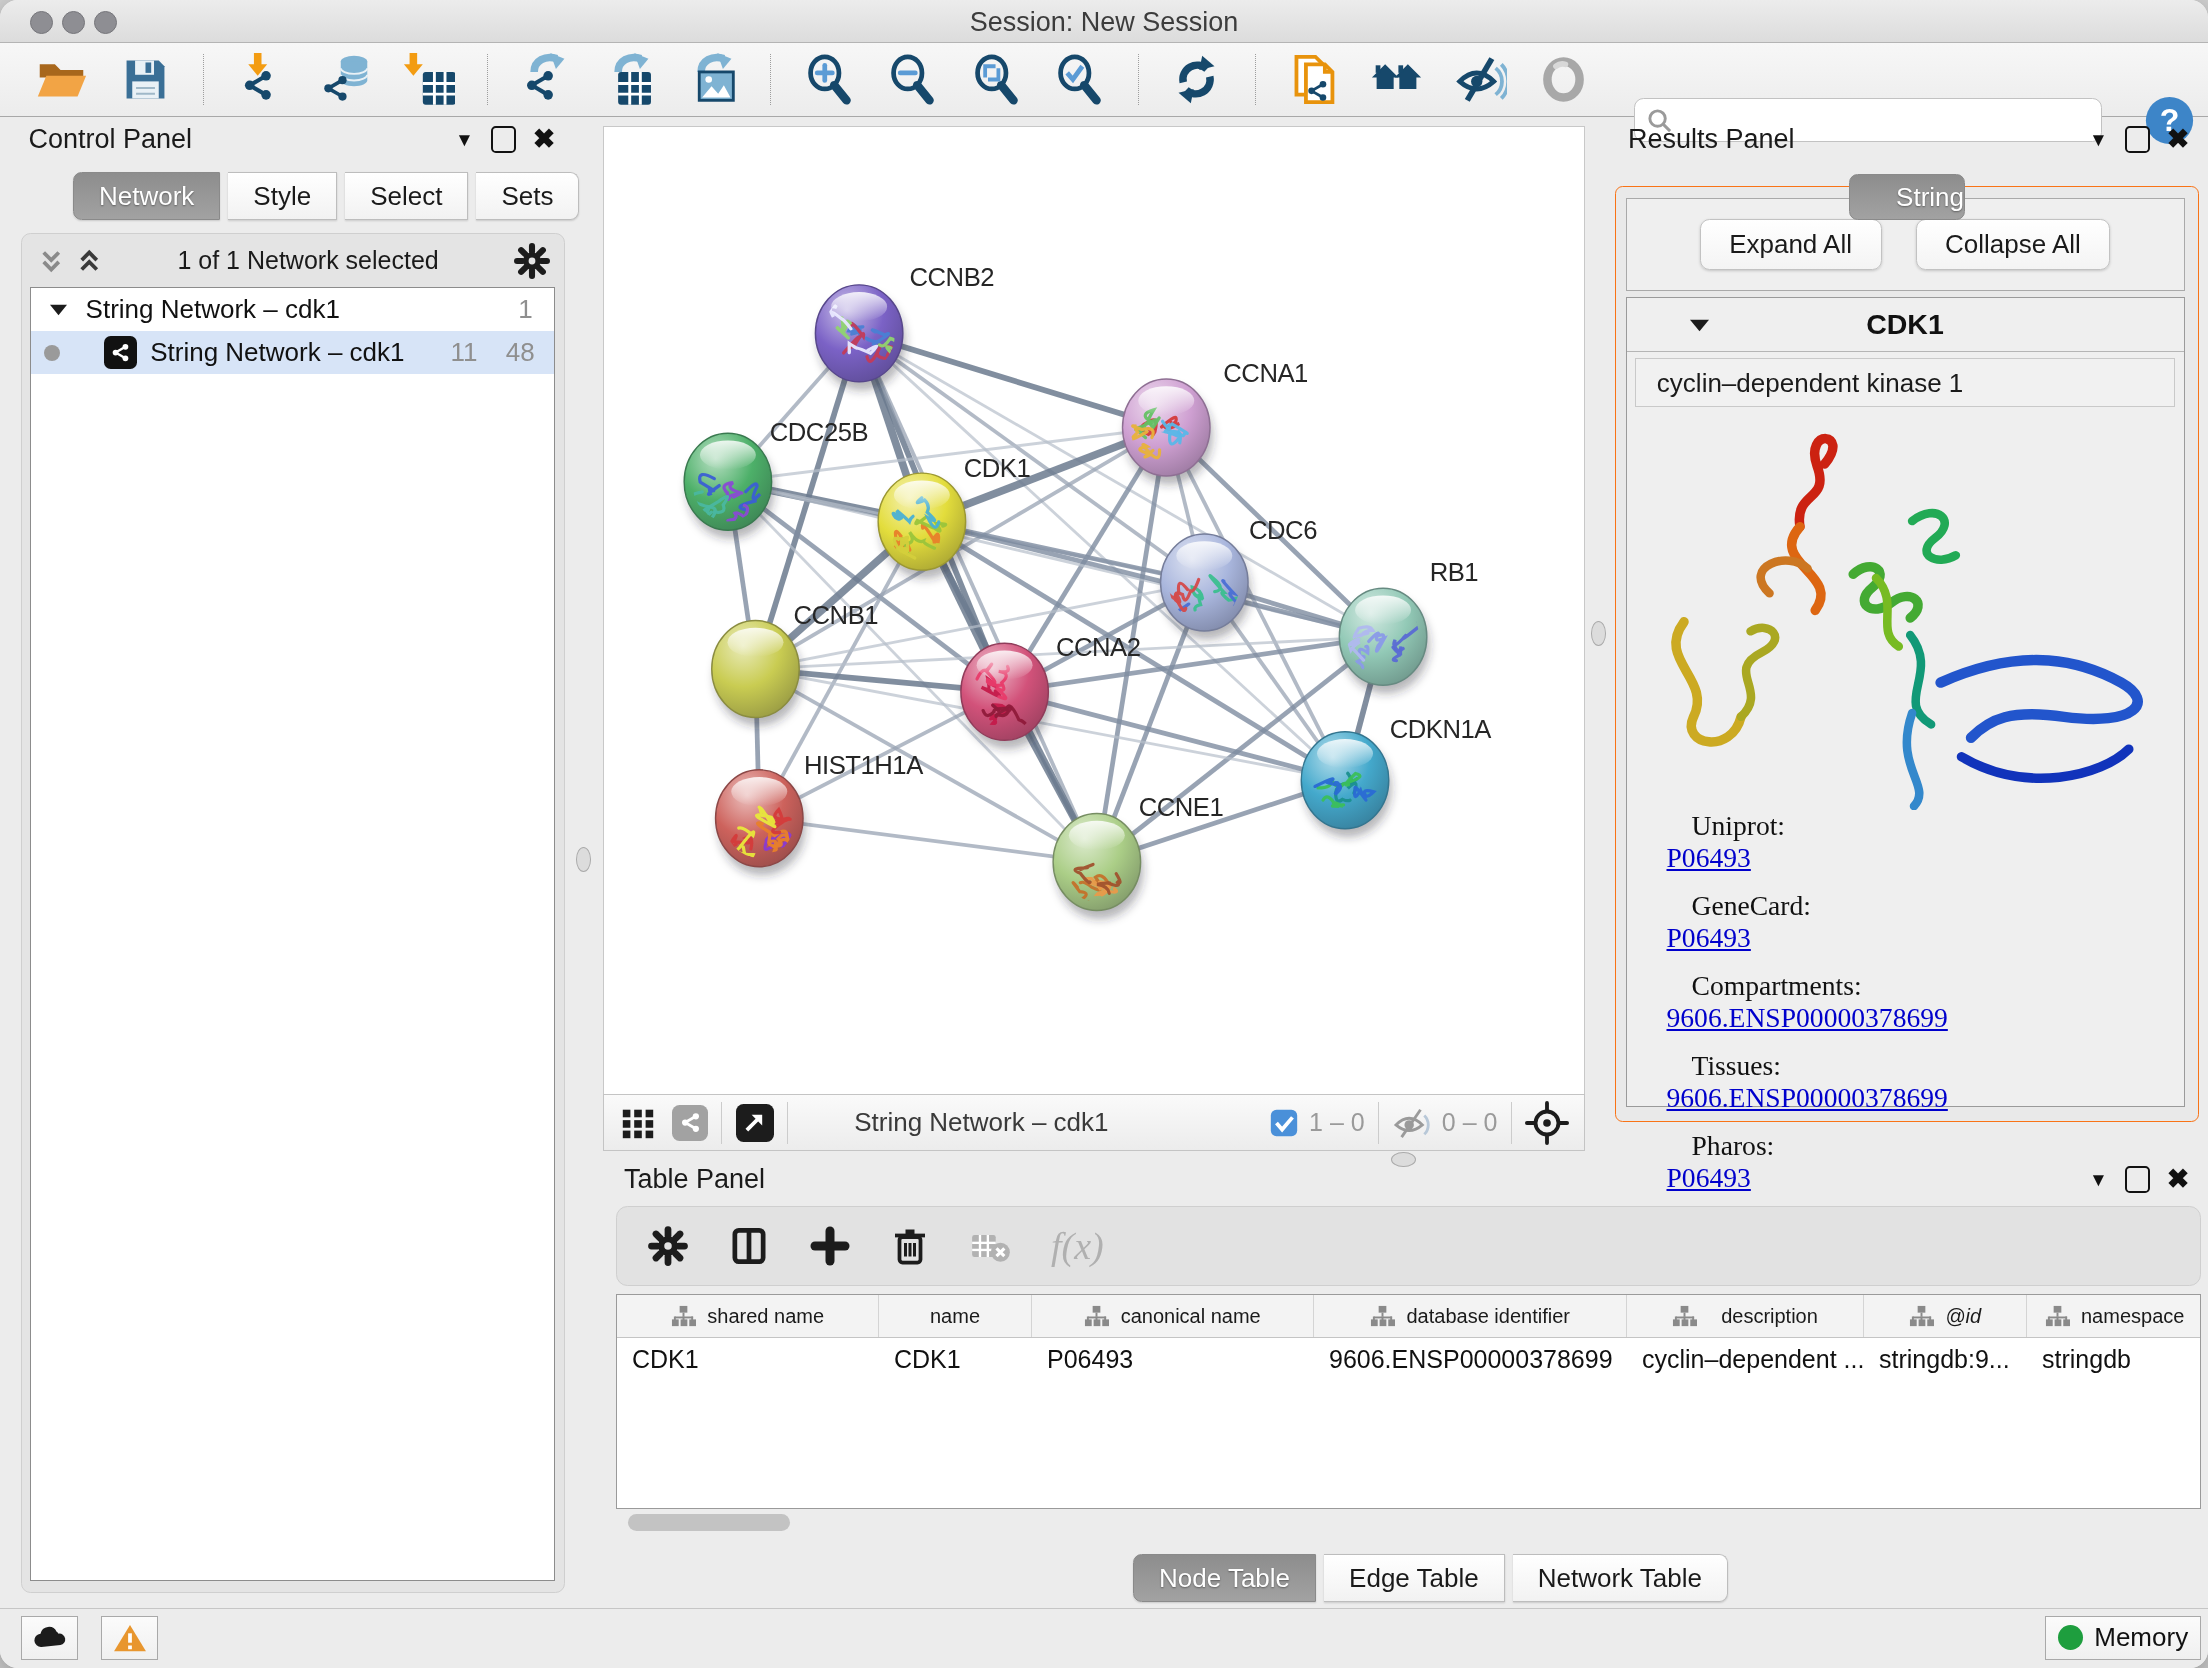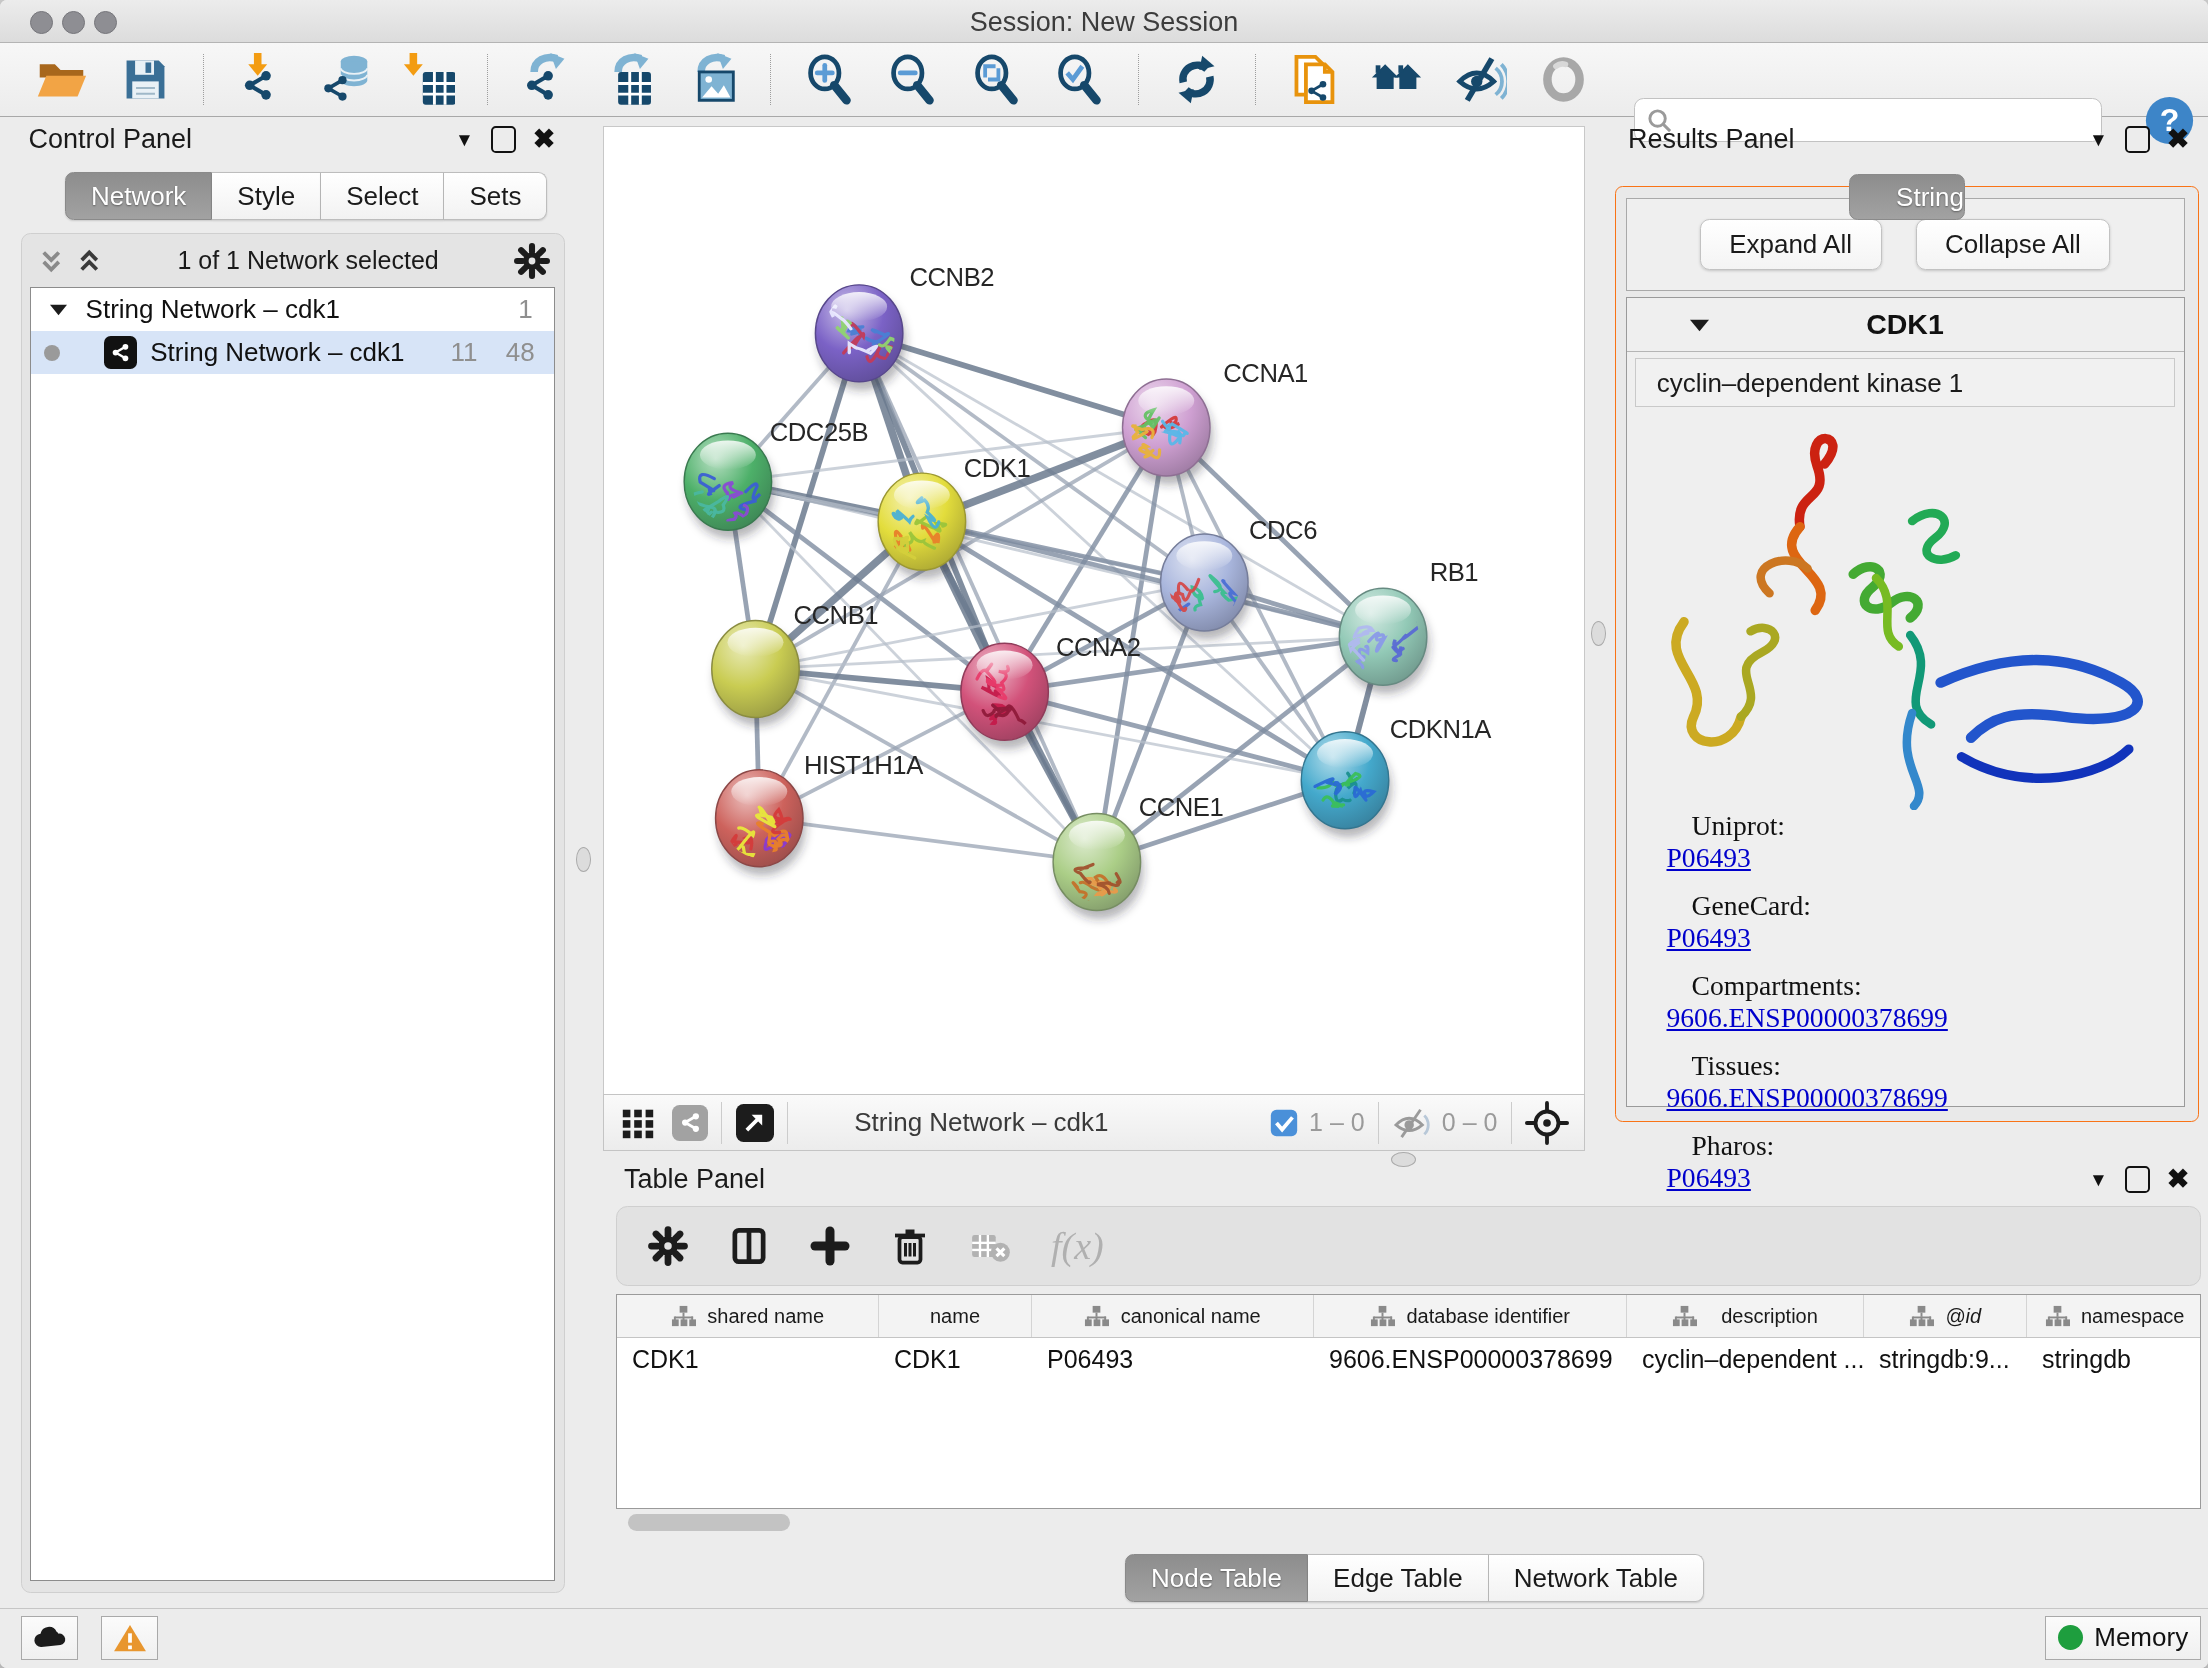--- a/index.html
+++ b/index.html
@@ -1,36 +1,36 @@
 <!DOCTYPE html>
 <html style="font-size:15px"><head>
 <meta charset="utf-8">
 <style>
   html,body{margin:0;padding:0;background:#d6d6d6;}
-  .window{position:relative;width:2208px;height:1668px;background:#ececec;font-family:"Liberation Sans",sans-serif;overflow:hidden;border-radius:7px;box-shadow:0 9.5px 38px rgba(0,0,0,.4);}
+  .window{position:relative;width:2208px;height:1668px;background:#ececec;font-family:"Liberation Sans",sans-serif;overflow:hidden;border-radius:18px;box-shadow:0 9.5px 38px rgba(0,0,0,.4);}
   
   .titlebar{position:absolute;left:0;top:0;width:100%;height:42px;background:linear-gradient(#ececec,#dcdcdc);border-bottom:1px solid #b4b4b4;}
   .tl{position:absolute;top:10.5px;width:21px;height:21px;border-radius:50%;background:#8e8e93;border:1px solid #76767b;}
   .title-text{position:absolute;top:6.7px;left:0;width:100%;text-align:center;font-size:27px;color:#3c3c3c;}
   
   .toolbar{position:absolute;left:0;top:43px;width:100%;height:73px;background:linear-gradient(#f7f7f7,#ececec);border-bottom:1px solid #a8a8a8;}
   .tb-row{position:absolute;left:34px;top:7.6px;height:57px;display:flex;align-items:center;gap:28.5px;}
   .tb-btn{width:55px;height:55px;display:flex;align-items:center;justify-content:center;}
   .tb-sep{width:0;height:51px;border-left:1.9px dotted #9d9d9d;margin:0 1.9px;}
   .searchbox{position:absolute;left:1634px;top:55px;width:468px;height:44px;background:#fff;border:1.9px solid #c2c2c2;border-radius:9.5px;display:flex;align-items:center;padding-left:11.4px;box-sizing:border-box;}
   .helpbtn{position:absolute;left:2144px;top:52px;width:51px;height:51px;}
   
   .phead{position:absolute;font-size:27px;color:#1a1a1a;}
   .hicons{position:absolute;display:flex;align-items:center;gap:17px;}
   .h-tri{font-size:19px;color:#111;}
   .h-box{width:21px;height:23px;border:2.9px solid #111;border-radius:4.8px;}
   .h-x{font-size:27px;font-weight:bold;color:#111;line-height:23px;}
   
   .seg{display:flex;}
-  .seg .tab{height:46px;line-height:46px;padding:0 25px;font-size:26px;color:#1a1a1a;background:linear-gradient(#ffffff,#f2f2f2);border:1px solid #bdbdbd;border-left-width:0;text-align:right;box-shadow:0 1px 1.9px rgba(0,0,0,.15);}
+  .seg .tab{height:46px;line-height:46px;padding:0 25px;font-size:26px;color:#1a1a1a;background:linear-gradient(#ffffff,#f2f2f2);border:1px solid #bdbdbd;border-left-width:0;text-align:right;box-shadow:0 1px 1.9px rgba(0,0,0,.15);margin-left:8px;}
   .seg .tab:first-child{border-left-width:1px;border-radius:8.6px 0 0 8.6px;}
   .seg .tab:last-child{border-radius:0 8.6px 8.6px 0;}
   .seg .tab.active{background:linear-gradient(#8d8d8d,#a2a2a2);color:#fff;text-shadow:0 1px 1.9px rgba(0,0,0,.4);border-color:#8a8a8a;}
   
   .cpanel-box{position:absolute;left:21px;top:233px;width:542px;height:1358px;background:#e4e4e4;border:1px solid #cfcfcf;border-radius:9.5px;}
   .cp-selrow{position:absolute;left:0;top:0;width:100%;height:53px;display:flex;align-items:center;}
   .cp-list{position:absolute;left:7.6px;top:53px;width:523px;height:1292px;background:#fff;border:1.9px solid #8c8c8c;}
   .tree-row{position:relative;width:100%;height:43px;display:flex;align-items:center;font-size:26px;color:#111;}
   .tree-row.selected{background:#d7e4f7;}
   .cnt{position:absolute;color:#8f8f8f;font-size:26px;}

